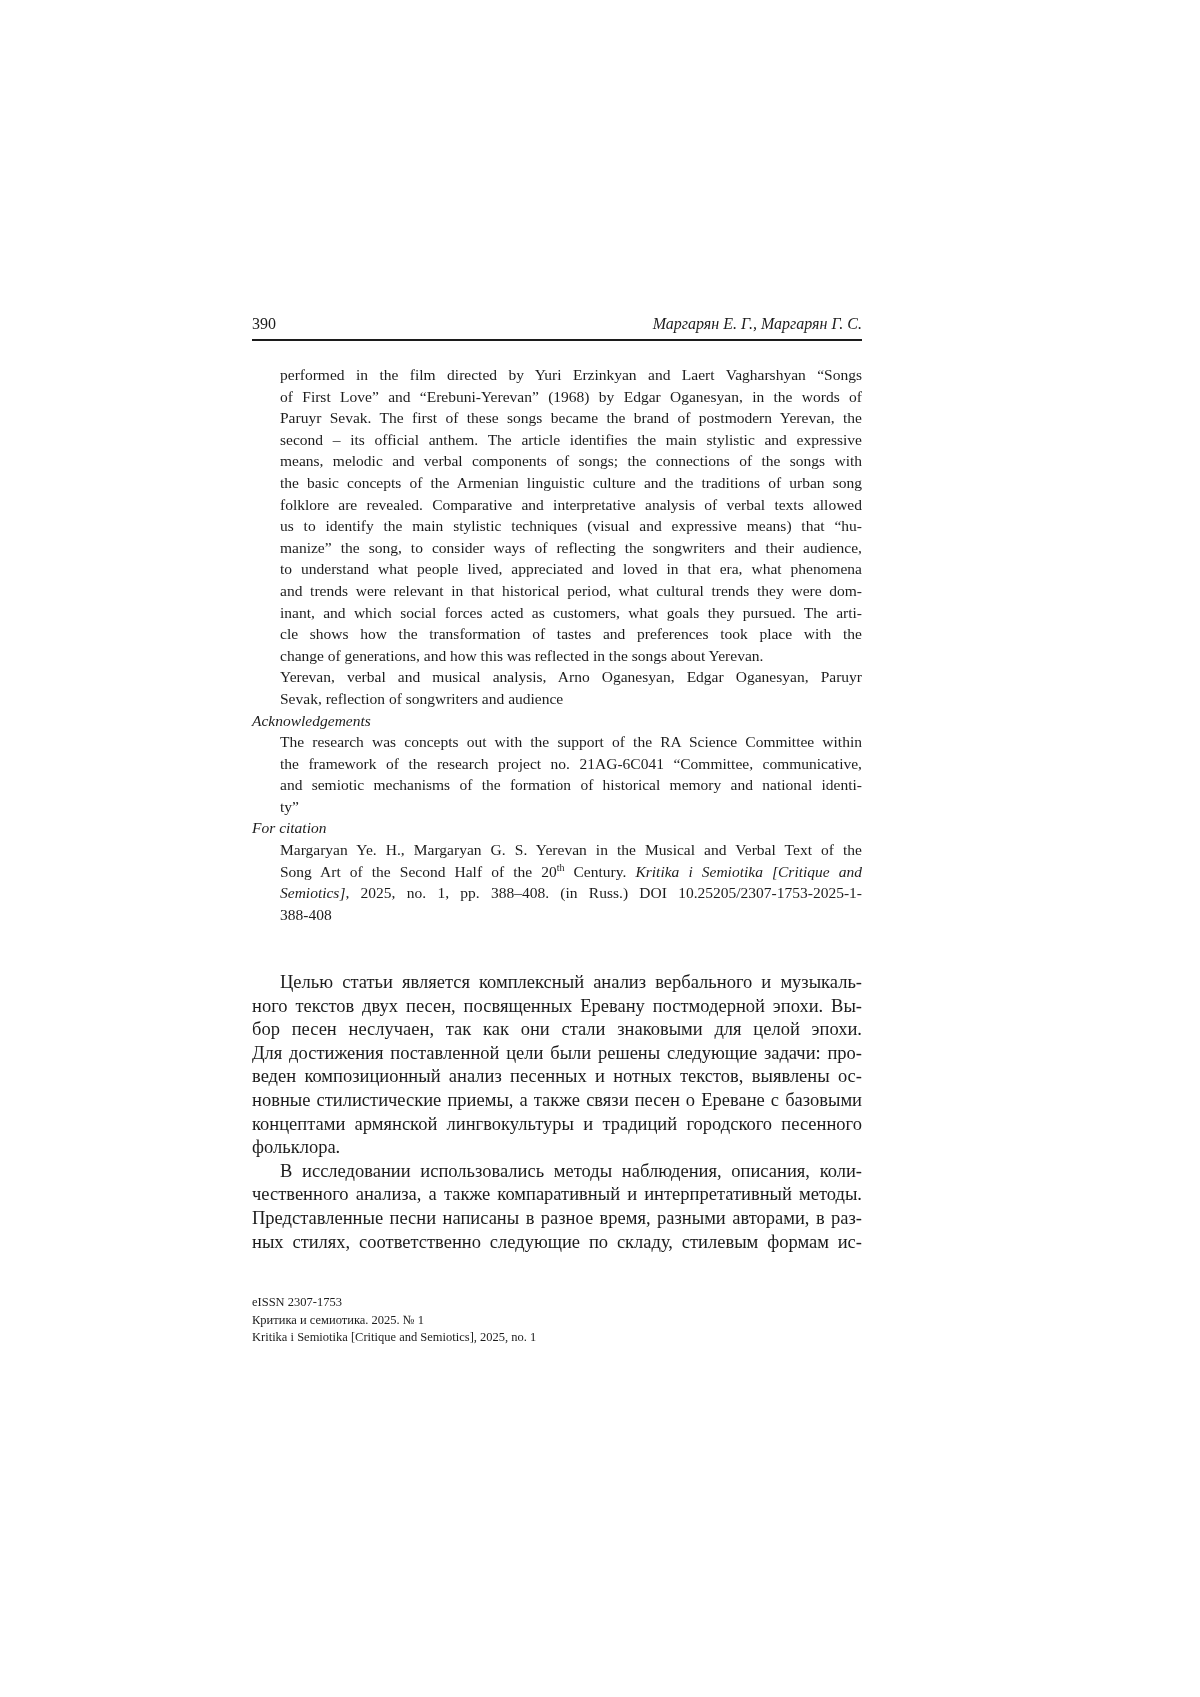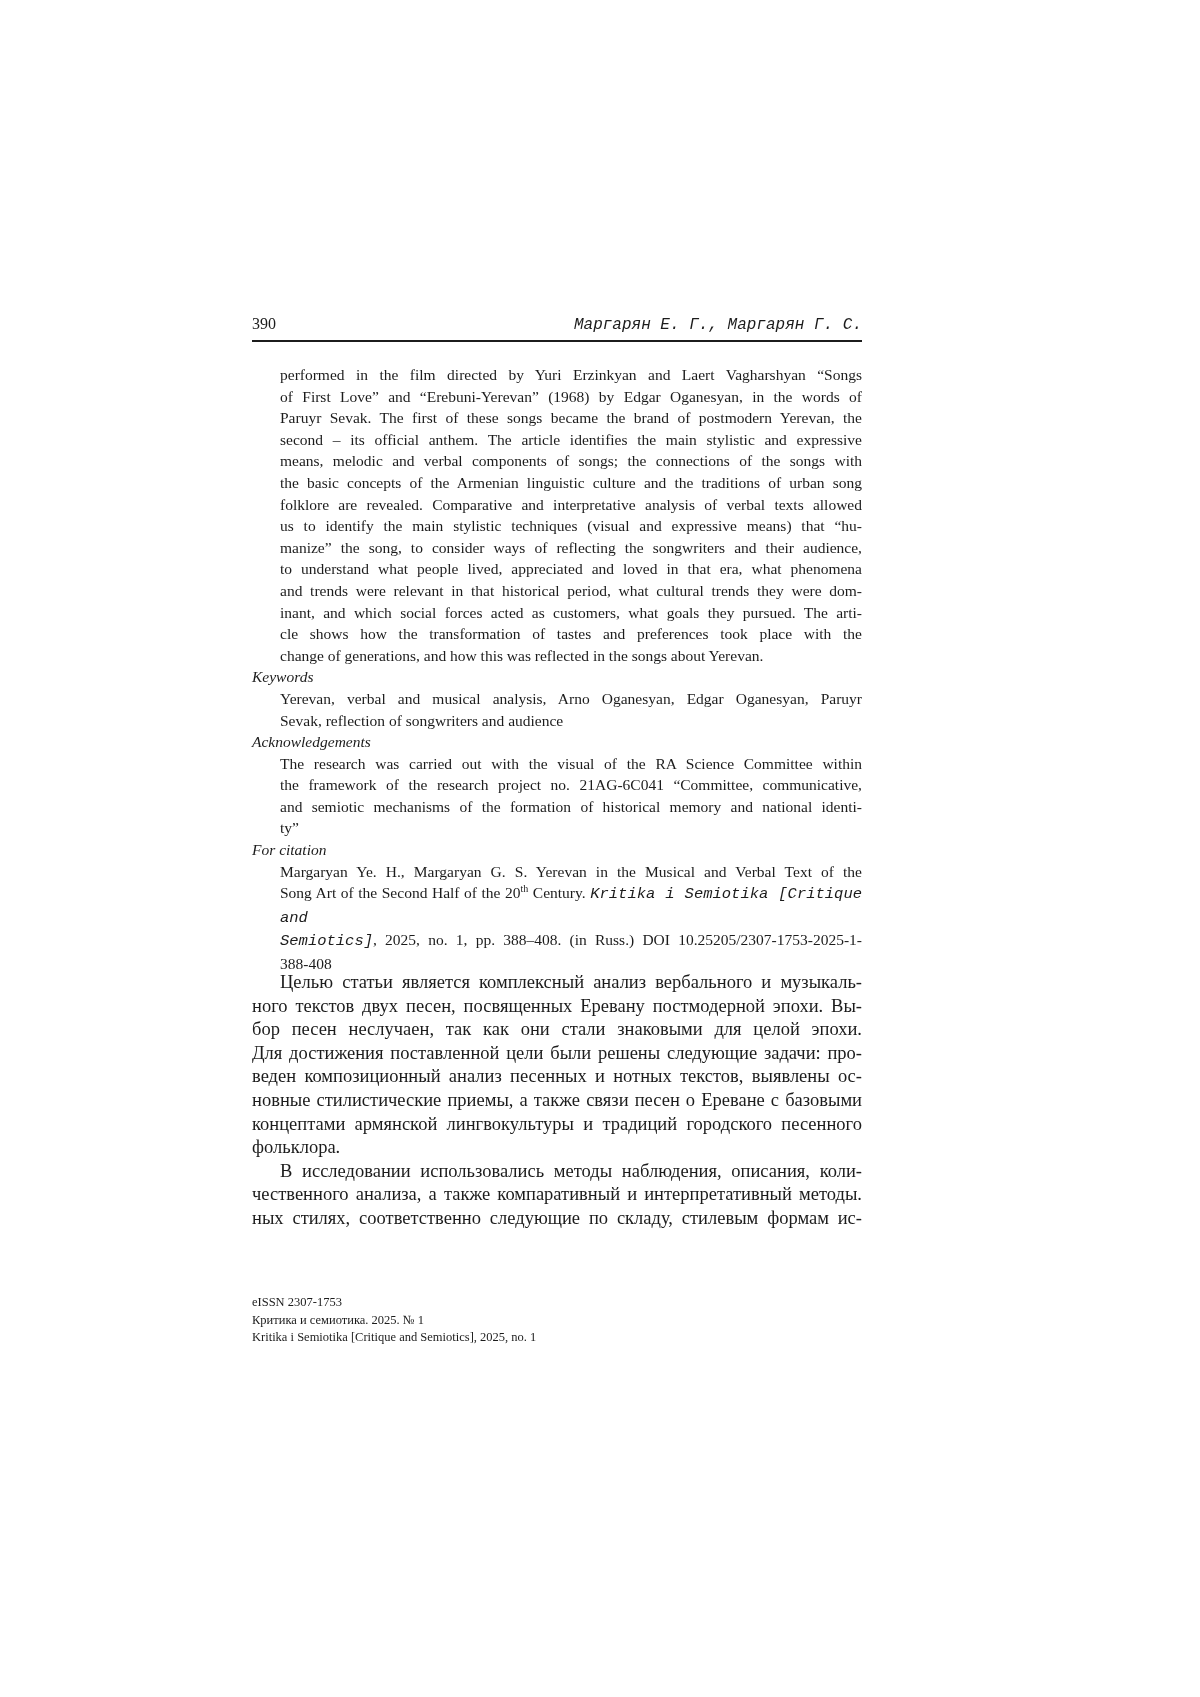--- a/index.html
+++ b/index.html
@@ -22,21 +22,21 @@
     top: 314px;
     width: 610px;
     display: flex;
     justify-content: space-between;
     align-items: baseline;
     font-size: 16px;
     line-height: 20px;
     padding-bottom: 5px;
     border-bottom: 2px solid #1c1c1c;
   }
-  .it { font-style: italic; font-family: Liberation Mono, monospace; }
+  .it { font-style: italic; }
   .flowA {
     position: absolute;
     left: 252px;
     top: 364px;
     width: 610px;
     font-size: 15.5px;
     line-height: 21.6px;
   }
   .body-ind { padding-left: 28px; }
   .hd { font-style: italic; }
@@ -86,29 +86,28 @@
         <div class="tline just"><span>folklore are revealed. Comparative and interpretative analysis of verbal texts allowed</span></div>
         <div class="tline just"><span>us to identify the main stylistic techniques (visual and expressive means) that “hu-</span></div>
         <div class="tline just"><span>manize” the song, to consider ways of reflecting the songwriters and their audience,</span></div>
         <div class="tline just"><span>to understand what people lived, appreciated and loved in that era, what phenomena</span></div>
         <div class="tline just"><span>and trends were relevant in that historical period, what cultural trends they were dom-</span></div>
         <div class="tline just"><span>inant, and which social forces acted as customers, what goals they pursued. The arti-</span></div>
         <div class="tline just"><span>cle shows how the transformation of tastes and preferences took place with the</span></div>
         <div class="tline"><span>change of generations, and how this was reflected in the songs about Yerevan.</span></div>
       </div>
 
-    <div class="hd">Keywords</div>
     <div class="body-ind">
         <div class="tline just"><span>Yerevan, verbal and musical analysis, Arno Oganesyan, Edgar Oganesyan, Paruyr</span></div>
         <div class="tline"><span>Sevak, reflection of songwriters and audience</span></div>
       </div>
 
     <div class="hd">Acknowledgements</div>
     <div class="body-ind">
-        <div class="tline just"><span>The research was carried out with the visual of the RA Science Committee within</span></div>
+        <div class="tline just"><span>The research was concepts out with the support of the RA Science Committee within</span></div>
         <div class="tline just"><span>the framework of the research project no. 21AG-6C041 “Committee, communicative,</span></div>
         <div class="tline just"><span>and semiotic mechanisms of the formation of historical memory and national identi-</span></div>
         <div class="tline"><span>ty”</span></div>
       </div>
 
     <div class="hd">For citation</div>
     <div class="body-ind">
         <div class="tline just"><span>Margaryan Ye. H., Margaryan G. S. Yerevan in the Musical and Verbal Text of the</span></div>
         <div class="tline just"><span>Song Art of the Second Half of the 20</span><span class="sup">th</span><span> Century. </span><span class="it">Kritika i Semiotika [Critique and</span></div>
         <div class="tline just"><span class="it">Semiotics]</span><span>, 2025, no. 1, pp. 388–408. (in Russ.) DOI 10.25205/2307-1753-2025-1-</span></div>
@@ -123,20 +122,21 @@
         <div class="tline just"><span>бор песен неслучаен, так как они стали знаковыми для целой эпохи.</span></div>
         <div class="tline just"><span>Для достижения поставленной цели были решены следующие задачи: про-</span></div>
         <div class="tline just"><span>веден композиционный анализ песенных и нотных текстов, выявлены ос-</span></div>
         <div class="tline just"><span>новные стилистические приемы, а также связи песен о Ереване с базовыми</span></div>
         <div class="tline just"><span>концептами армянской лингвокультуры и традиций городского песенного</span></div>
         <div class="tline"><span>фольклора.</span></div>
       </div>
     <div>
         <div class="tline just ind"><span>В исследовании использовались методы наблюдения, описания, коли-</span></div>
         <div class="tline just"><span>чественного анализа, а также компаративный и интерпретативный методы.</span></div>
+        <div class="tline just"><span>Представленные песни написаны в разное время, разными авторами, в раз-</span></div>
         <div class="tline just"><span>ных стилях, соответственно следующие по складу, стилевым формам ис-</span></div>
       </div>
   </div>
 
   <div class="footer">
       <div class="tline"><span>eISSN 2307-1753</span></div>
       <div class="tline"><span>Критика и семиотика. 2025. № 1</span></div>
       <div class="tline"><span>Kritika i Semiotika [Critique and Semiotics], 2025, no. 1</span></div>
     </div>
 

